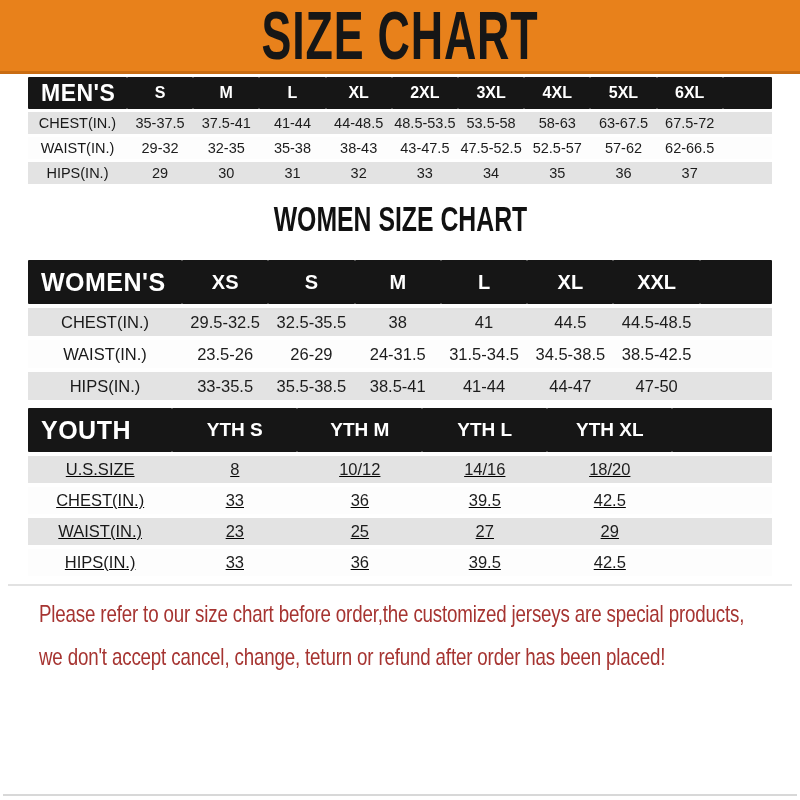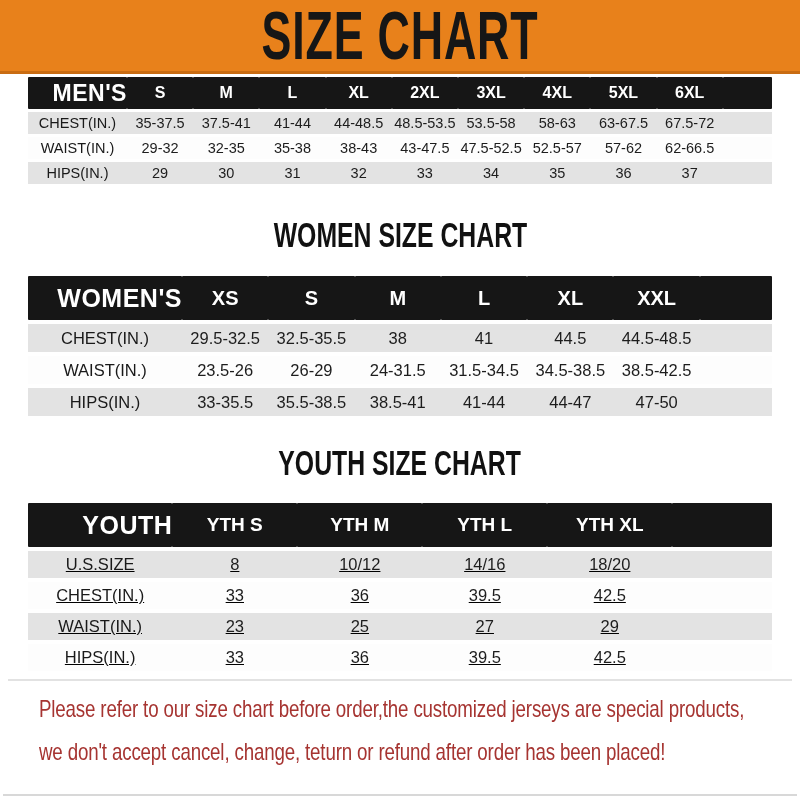--- a/index.html
+++ b/index.html
@@ -41,41 +41,41 @@
   }
   .sec-heading > span {
     display: inline-block;
     font-size: 31px;
     font-weight: 700;
     color: #111;
     transform: scale(0.80, 1.15);
     white-space: nowrap;
   }
   .h-men   { margin-top: 14px; margin-bottom: 15px; }
-  .h-women { margin-top: 32px; margin-bottom: 17px; }
+  .h-women { margin-top: 16px; margin-bottom: 17px; }
   .h-youth { margin-top: 26px; margin-bottom: 17px; }
 
   
   .size-table {
     width: 744px;
     margin: 0 auto;
     border-collapse: separate;
     table-layout: fixed;
   }
   .size-table thead tr { background: var(--bar-black, #161616); }
   .size-table thead th {
     color: #ffffff;
     font-weight: 700;
     text-align: center;
     vertical-align: middle;
     padding: 0;
     border-radius: 1px;
   }
   .size-table th.corner {
-    text-align: right;
+    text-align: left;
     padding-left: 13px;
     letter-spacing: 0.5px;
     white-space: nowrap;
   }
   .size-table td {
     text-align: center;
     vertical-align: middle;
     color: #1d1d1d;
     padding: 0;
   }
@@ -266,23 +266,20 @@
             <td>41-44</td>
             <td>44-47</td>
             <td>47-50</td>
             <td></td>
           </tr>
         </tbody>
       </table>
   </section>
 
   <section>
-    <h2 class="sec-heading h-youth">
-      <span>YOUTH SIZE CHART</span>
-    </h2>
     <table class="size-table s-youth">
         <colgroup>
           <col style="width: 19.4%;">
           <col style="width: 16.8%;">
           <col style="width: 16.8%;">
           <col style="width: 16.8%;">
           <col style="width: 16.8%;">
           <col style="width: 13.4%;">
         </colgroup>
         <thead>

